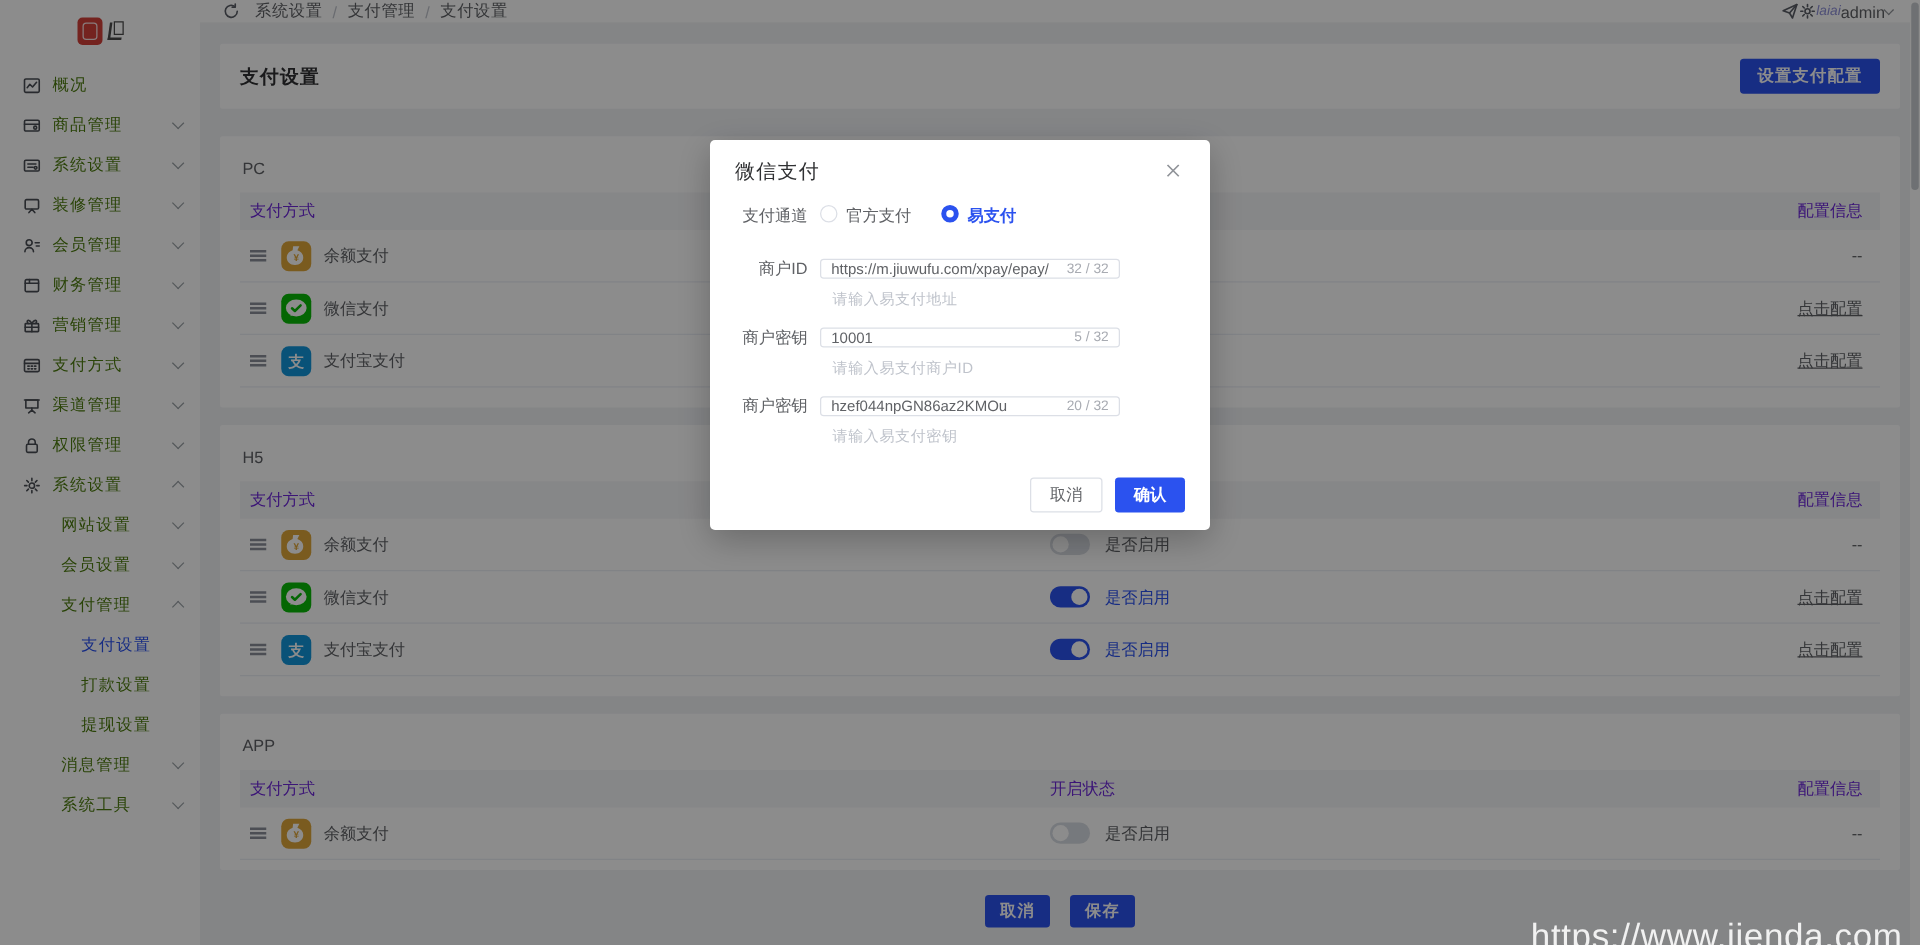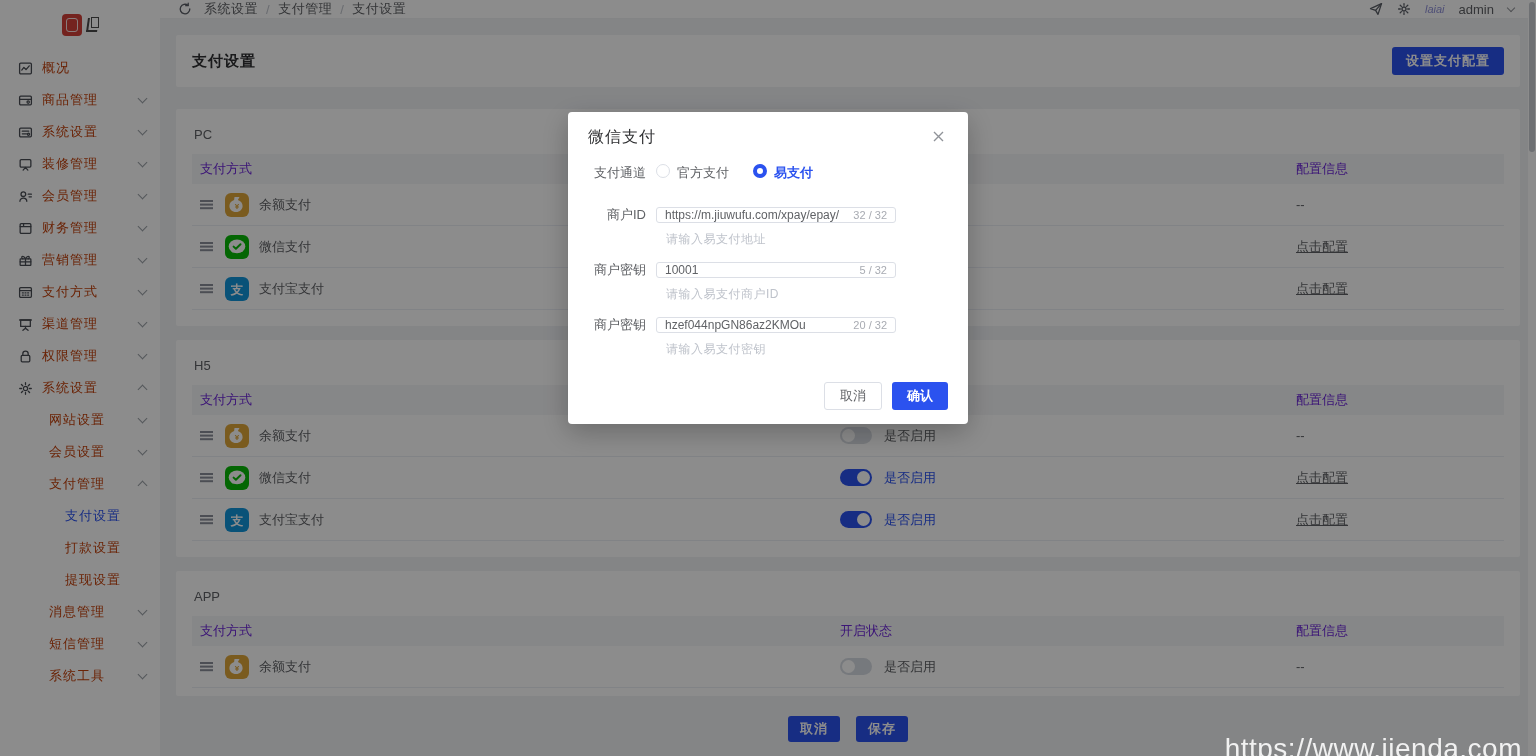--- a/index.html
+++ b/index.html
@@ -8,55 +8,55 @@
 
   
   .sidebar { width:160px; height:756px; background:#fff; flex:none; z-index:1; }
   .logo-wrap { height:50px; display:flex; align-items:center; justify-content:center; gap:4px; }
   .logo-seal { width:20px; height:22px; background:#d4403a; border-radius:4px; position:relative; }
   .logo-seal::after { content:''; position:absolute; inset:4px; border:1.5px solid rgba(255,255,255,.85); border-radius:3px; }
   .logo-glyph { width:13px; height:16px; position:relative; }
   .logo-glyph::before { content:''; position:absolute; inset:1px; border-left:2px solid #4b4b4b; border-bottom:2px solid #4b4b4b; transform:skewX(-8deg); }
   .logo-glyph::after { content:''; position:absolute; left:5px; top:0; width:6px; height:9px; border:1.5px solid #4b4b4b; }
   .menu { padding-top:2px; }
-  .s-item { height:32px; display:flex; align-items:center; padding:0 14px 0 18px; font-size:13px; color:#c2410c; cursor:pointer; }
+  .s-item { height:32px; display:flex; align-items:center; padding:0 14px 0 18px; font-size:13px; color:#4d7c0f; cursor:pointer; }
   .s-item .ic { width:15px; height:15px; flex:none; color:#494d54; display:flex; align-items:center; }
   .s-item .ic svg { width:15px; height:15px; stroke:#494d54; stroke-width:1.2; fill:none; stroke-linecap:round; stroke-linejoin:round; }
   .s-item .lbl { margin-left:9px; flex:1; letter-spacing:1px; }
   .s-item.lvl1 { padding-left:40px; }
   .s-item.lvl2 { padding-left:56px; }
   .s-item.active { color:#2b52ef; }
   .chev { width:7px; height:7px; border-right:1.3px solid #9aa0a6; border-bottom:1.3px solid #9aa0a6; transform:rotate(45deg); margin-bottom:3px; flex:none; }
   .chev.up { transform:rotate(-135deg); margin-bottom:-3px; }
 
   
   .main { flex:1; display:flex; flex-direction:column; background:#f0f2f5; }
   .topbar { height:50px; background:#fff; display:flex; align-items:center; justify-content:space-between; padding:0 22px 0 18px; border-bottom:1px solid #eef0f2; }
   .tb-left { display:flex; align-items:center; gap:12px; }
   .tb-ic svg { width:14px; height:14px; stroke:#5a5e66; stroke-width:1.3; fill:none; stroke-linecap:round; stroke-linejoin:round; display:block; }
   .crumbs { display:flex; align-items:center; gap:8px; font-size:13px; color:#606266; letter-spacing:.5px; }
   .crumb-sep { color:#c0c4cc; }
-  .tb-right { display:flex; align-items:center; gap:14px; }
+  .tb-right { display:flex; align-items:center; gap:0; }
   .user-tag { font-style:italic; font-size:11px; color:#8f90d8; }
   .user-name { font-size:13px; color:#606266; }
   .chev-sm { width:6px; height:6px; border-right:1.2px solid #909399; border-bottom:1.2px solid #909399; transform:rotate(45deg); margin-bottom:3px; }
 
   .content { padding:16px; flex:1; }
   .card { background:#fff; border-radius:2px; }
   .page-head { height:52px; display:flex; align-items:center; justify-content:space-between; padding:0 16px; margin-bottom:22px; }
   .page-title { font-size:15px; color:#303133; font-weight:bold; letter-spacing:1px; }
   .btn-primary { height:28px; padding:0 14px; background:#2b52ef; color:#fff; border:none; border-radius:3px; font-size:13px; font-weight:bold; letter-spacing:1px; cursor:pointer; font-family:inherit; }
 
   .sec-card { padding:12px 16px 16px; margin-bottom:14px; }
   .sec-name { font-size:13px; color:#606266; padding:6px 0 12px 2px; }
   .t-head { background:#f5f6f8; height:30px; display:flex; align-items:center; padding:0 8px; font-size:13px; color:#6d28d9; }
   .row { height:42px; display:flex; align-items:center; padding:0 8px; border-bottom:1px solid #ebeef5; font-size:13px; color:#606266; }
   .c1 { width:640px; display:flex; align-items:center; flex:none; }
   .c2 { flex:1; display:flex; align-items:center; }
-  .c3 { width:200px; flex:none; padding-right:6px; }
+  .c3 { width:200px; flex:none; text-align:right; padding-right:6px; }
   .drag { position:relative; width:13px; height:9px; margin-right:12px; cursor:grab; }
   .drag::before { content:''; position:absolute; top:0; left:0; right:0; height:1.6px; background:#8a8f99; box-shadow:0 3.6px 0 #8a8f99, 0 7.2px 0 #8a8f99; }
   .pay-ic { width:24px; height:24px; border-radius:6px; margin-right:10px; flex:none; display:flex; align-items:center; justify-content:center; }
   .pay-ic svg { width:24px; height:24px; display:block; }
   .pay-balance { background:#dfa63a; }
   .pay-wechat { background:#09bb07; }
   .pay-alipay { background:#1296db; }
   .switch { width:32px; height:17px; border-radius:9px; position:relative; margin-right:12px; cursor:pointer; flex:none; }
   .switch::after { content:''; position:absolute; top:2px; width:13px; height:13px; border-radius:50%; background:#fff; }
   .switch.on { background:#2b52ef; } .switch.on::after { right:2px; }
@@ -238,24 +238,20 @@
         <span class="lbl">打款设置</span>
       </div>
       <div class="s-item lvl2">
         <span class="lbl">提现设置</span>
       </div>
       <div class="s-item lvl1">
         <span class="lbl">消息管理</span>
         <span class="chev"></span>
       </div>
       <div class="s-item lvl1">
-        <span class="lbl">短信管理</span>
-        <span class="chev"></span>
-      </div>
-      <div class="s-item lvl1">
         <span class="lbl">系统工具</span>
         <span class="chev"></span>
       </div>
     </div>
   </div>
 
   <div class="main">
     <div class="topbar">
       <div class="tb-left">
         <span class="tb-ic">

